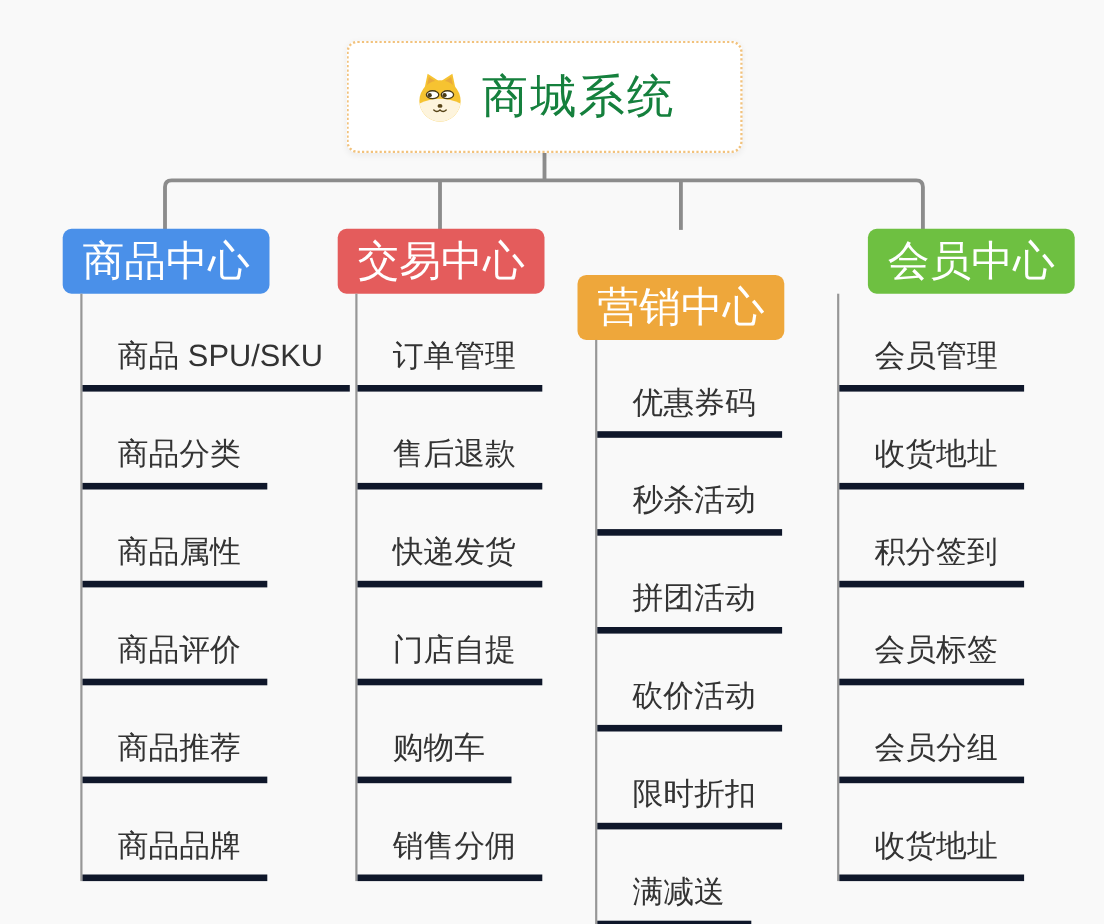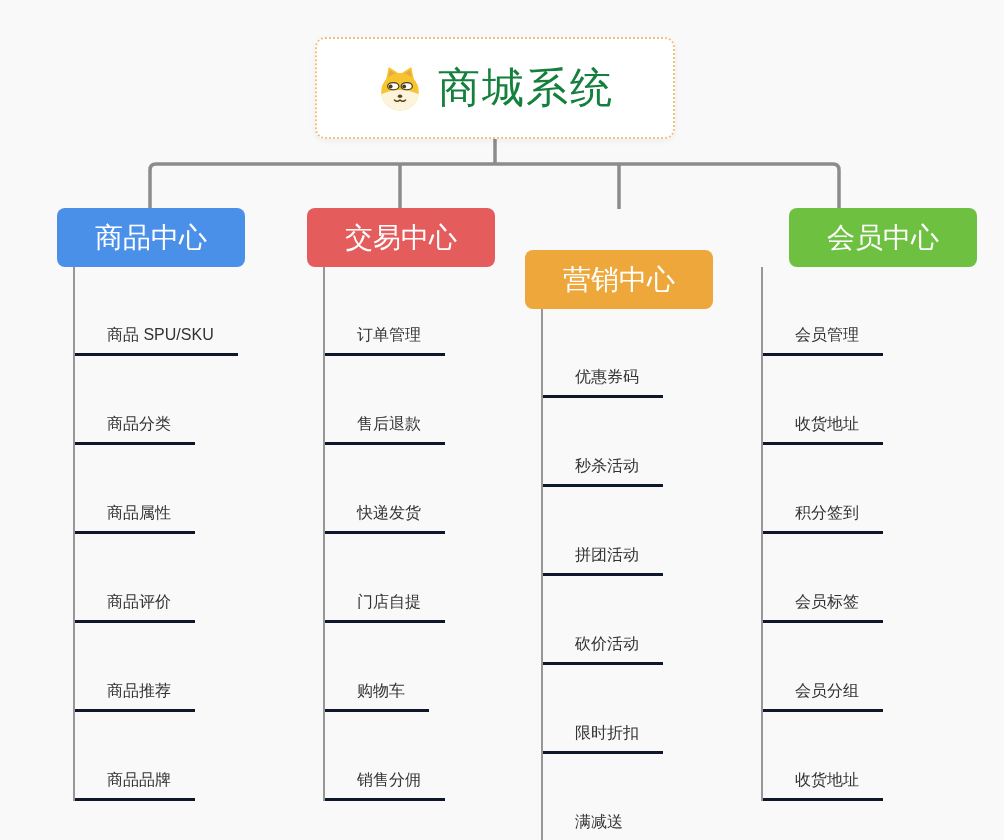--- a/index.html
+++ b/index.html
@@ -32,35 +32,35 @@
     white-space:nowrap;
   }
   .dog-icon{display:flex;align-items:center;}
 
   
   .column{position:absolute;top:208px;width:250px;}
   .branch-header{
     width:188px;height:59px;
     border-radius:8px;
     display:flex;align-items:center;justify-content:center;
-    color:#ffffff;font-size:28px;
+    color:#ffffff;font-size:38px;
     cursor:pointer;
     box-sizing:border-box;
   }
   .leaves{
     margin-left:16px;
     border-left:2px solid #979797;
     width:max-content;
   }
   .leaf{height:89px;display:flex;align-items:flex-end;}
   .leaf-label{
     display:inline-block;
-    font-size:16px;color:#333333;
+    font-size:28px;color:#333333;
     padding:0 24px 7px 32px;
-    border-bottom:3px solid #0f172a;
+    border-bottom:6px solid #0f172a;
     white-space:nowrap;
     cursor:pointer;
   }
   .col-0{left:57px;}
   .col-1{left:307px;}
   .col-2{left:525px;}
   .col-3{left:745px;}
 </style>
 </head>
 <body>

